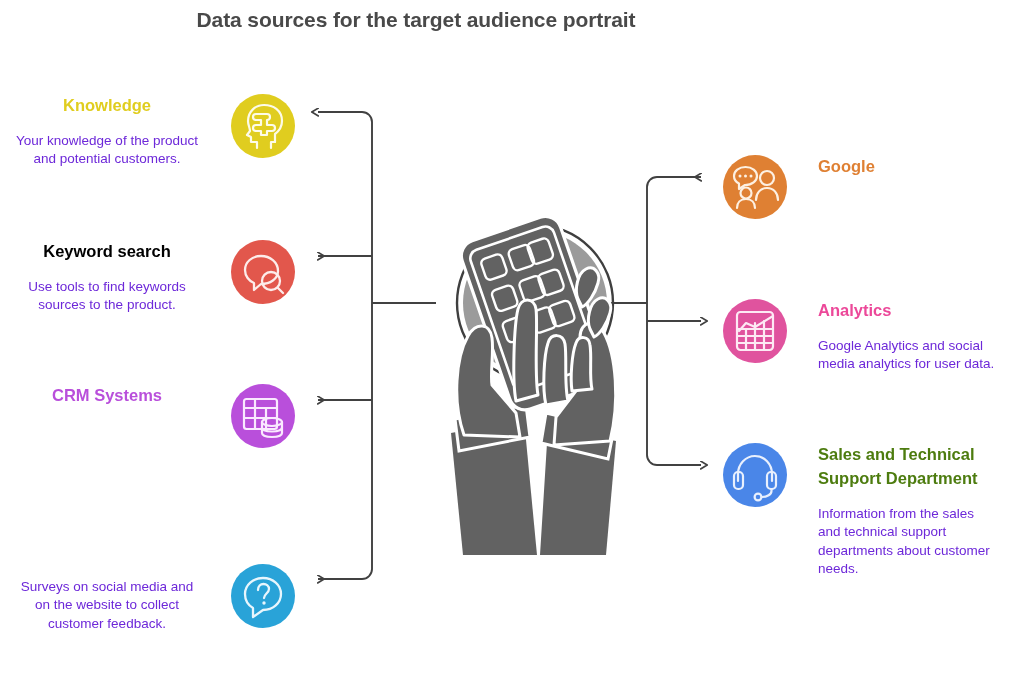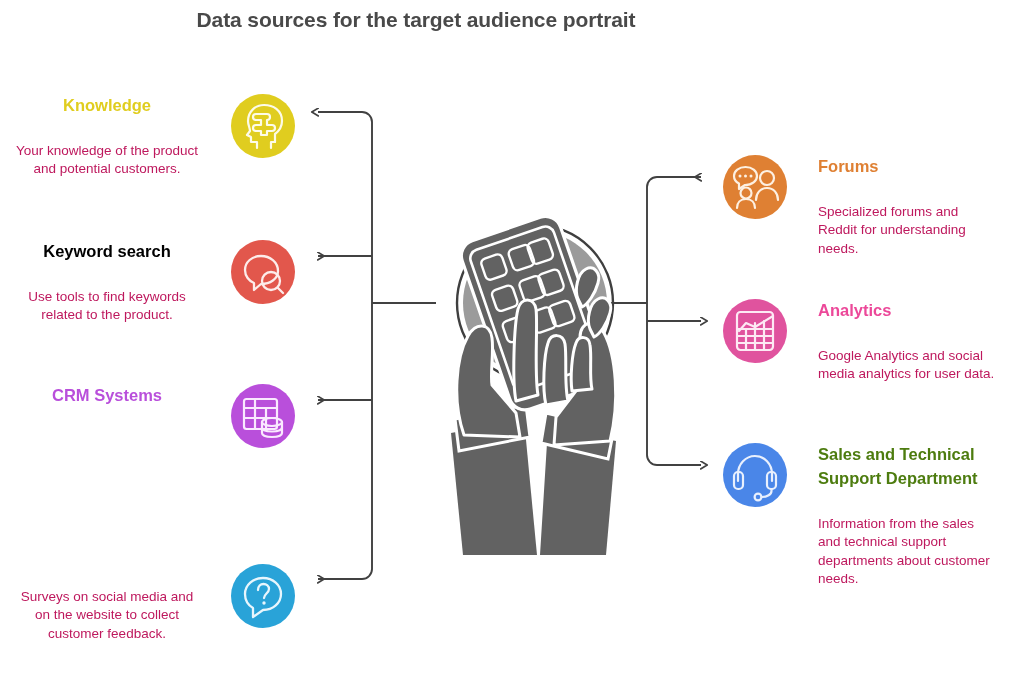--- a/index.html
+++ b/index.html
@@ -64,22 +64,22 @@
     height: 64px;
   }
   .item .heading {
     font-size: 16.5px;
     font-weight: bold;
     line-height: 1.45;
   }
   .item .desc {
     font-size: 13.5px;
     line-height: 1.36;
-    color: #be185d;
-    margin-top: 24px;
+    color: #6d28d9;
+    margin-top: 14px;
   }
 
   
   .item.left .textcol {
     position: absolute;
     right: 0;
     top: 0;
     width: 190px;
     text-align: center;
   }
@@ -223,21 +223,21 @@
       <g fill="none" stroke="#fdecea" stroke-width="2.3" stroke-linejoin="round" stroke-linecap="round">
         <path d="M47,31 C47,39 39,44 30,44 L23,50 V43 C18,41 14,36 14,30
                  C14,22 21,16 30,16 C39,16 47,22 47,31 Z"></path>
         <circle cx="40" cy="41" r="9"></circle>
         <path d="M47,48 L52,53"></path>
       </g>
     </svg>
   </div>
   <div class="textcol">
     <div class="heading" style="color:#000000">Keyword search</div>
-    <div class="desc">Use tools to find keywords related to the product.</div>
+    <div class="desc">Use tools to find keywords sources to the product.</div>
   </div>
 </div>
 
 <div class="item left" id="item-crm-systems">
   <div class="badge" style="background:#b94fdb">
     <svg viewBox="0 0 64 64" xmlns="http://www.w3.org/2000/svg">
       <g fill="none" stroke="#fae9ff" stroke-width="2.2" stroke-linejoin="round" stroke-linecap="round">
         <rect x="13" y="15" width="33" height="30" rx="2.5"></rect>
         <path d="M13,24 H46 M13,34 H46 M24,15 V45 M35,24 V45"></path>
         <ellipse cx="41" cy="38" rx="10" ry="4"></ellipse>
@@ -278,22 +278,21 @@
         <circle cx="22.5" cy="21" r="1.5" fill="#fdf0e2" stroke="none"></circle>
         <circle cx="28" cy="21" r="1.5" fill="#fdf0e2" stroke="none"></circle>
         <circle cx="44" cy="23" r="7"></circle>
         <path d="M33,45 C33,38 37.5,33 44,33 C50.5,33 55,38 55,45"></path>
         <circle cx="23" cy="38" r="5.5"></circle>
         <path d="M14,53 C14,47.5 17.5,44 23,44 C28.5,44 32,47.5 32,53"></path>
       </g>
     </svg>
   </div>
   <div class="textcol">
-    <div class="heading" style="color:#df8033">Forums</div>
-    <div class="desc">Specialized forums and Reddit for understanding needs.</div>
+    <div class="heading" style="color:#df8033">Google</div>
   </div>
 </div>
 
 <div class="item right" id="item-analytics">
   <div class="badge" style="background:#e0539e">
     <svg viewBox="0 0 64 64" xmlns="http://www.w3.org/2000/svg">
       <g fill="none" stroke="#fdeaf4" stroke-width="2.2" stroke-linejoin="round" stroke-linecap="round">
         <rect x="14" y="13" width="36" height="38" rx="3.5"></rect>
         <path d="M14,30 H50 M14,37 H50 M14,44 H50"></path>
         <path d="M23,30 V51 M32,24 V51 M41,22 V51"></path>

